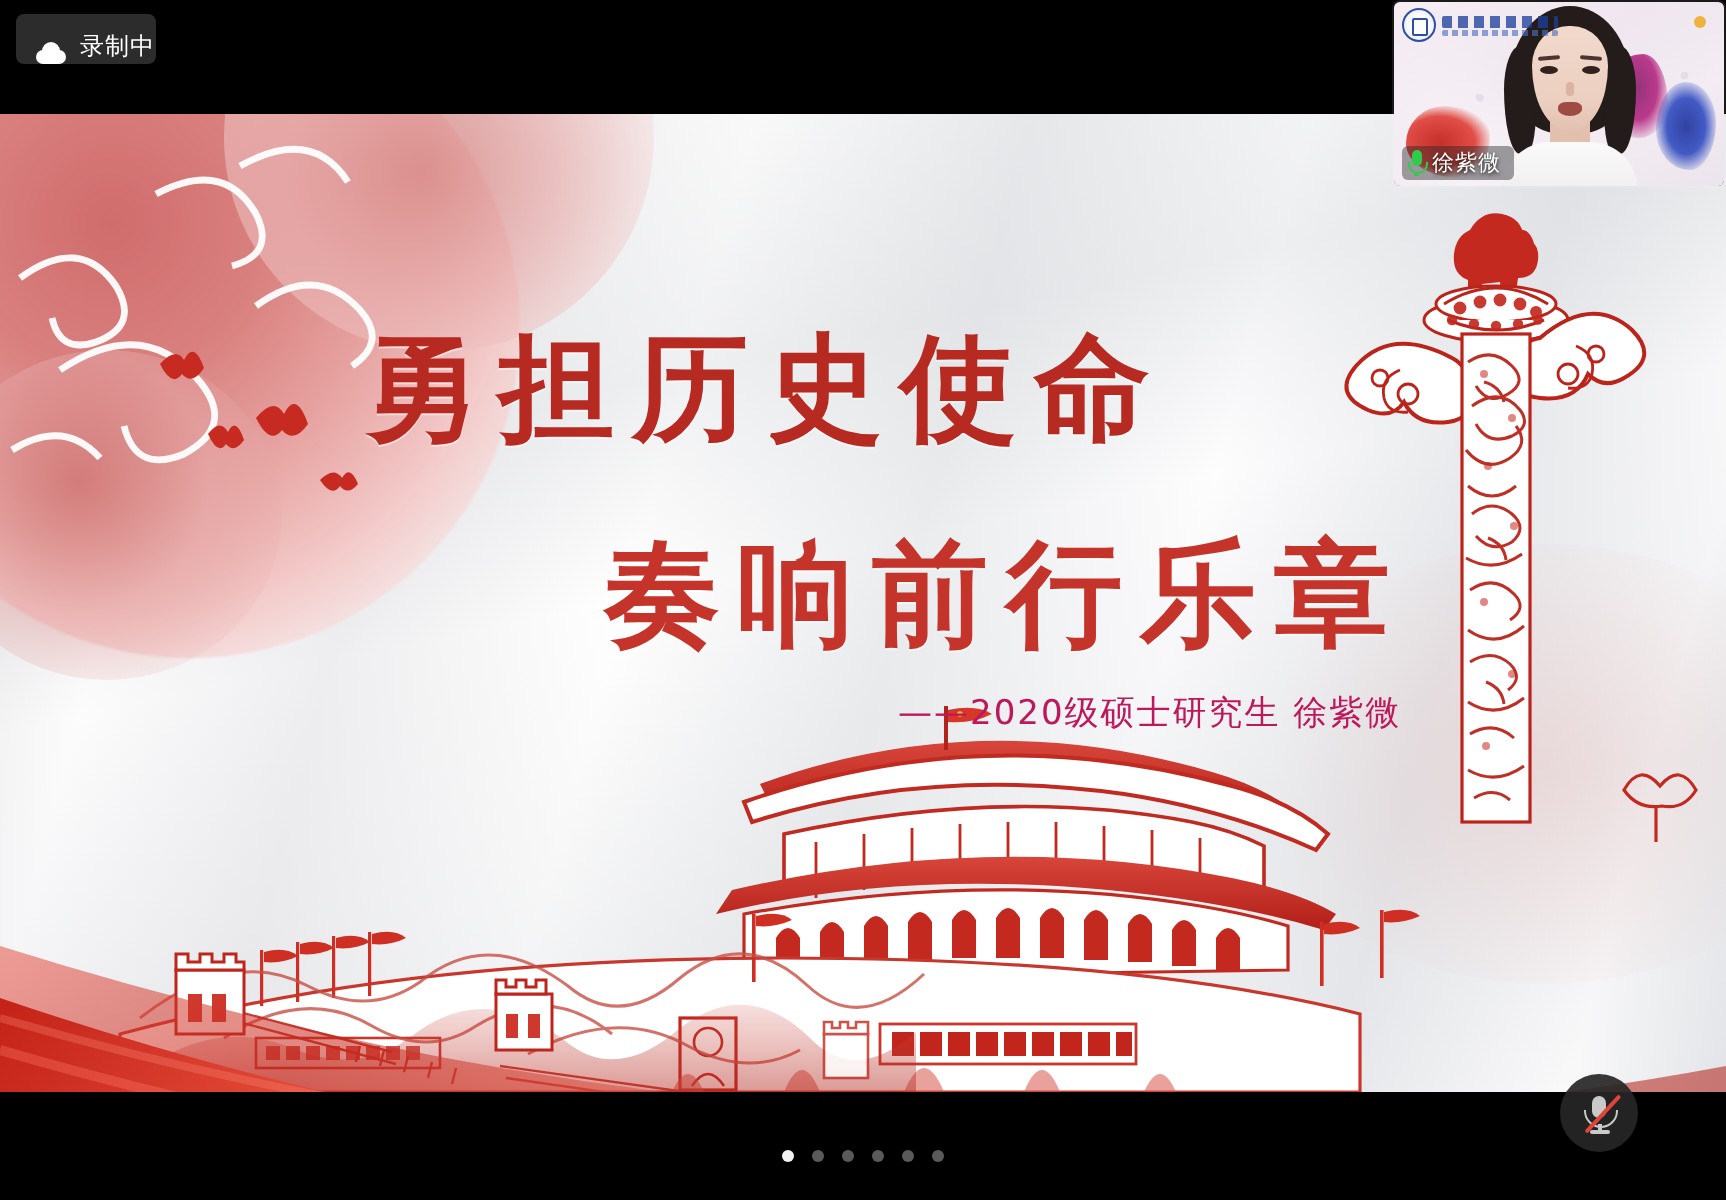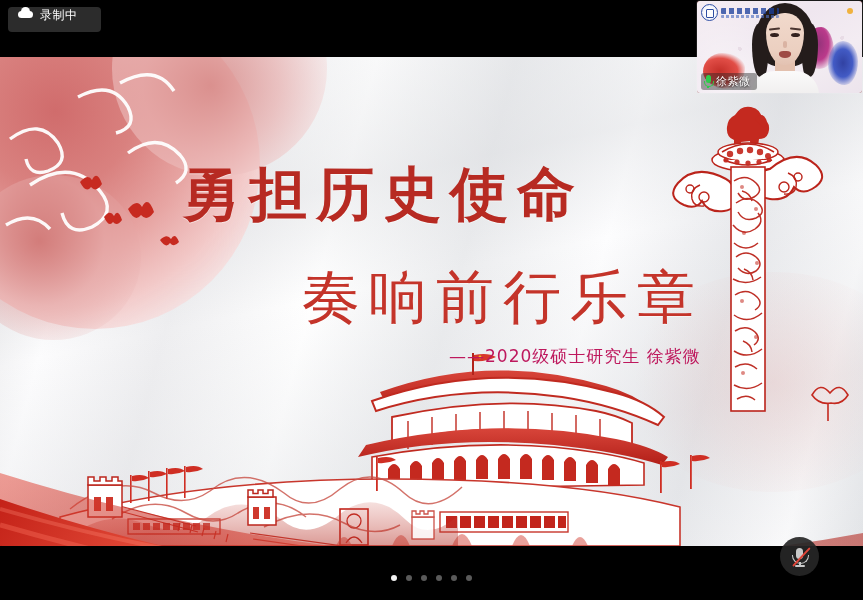--- a/index.html
+++ b/index.html
@@ -138,21 +138,21 @@
     white-space: nowrap;
   }
   .title-line2 {
     position: absolute;
     left: 302px;
     top: 202px;
     font-family: "DejaVu Serif", "Liberation Serif", serif;
     font-size: 58px;
     letter-spacing: 9px;
     color: #c4342a;
-    font-weight: 400;
+    font-weight: 700;
     text-shadow: 0 1px 0 rgba(255,255,255,0.5);
     white-space: nowrap;
   }
   .subtitle {
     position: absolute;
     left: 449px;
     top: 288px;
     font-family: "DejaVu Sans", "Liberation Sans", sans-serif;
     font-size: 17px;
     color: #be185d;
@@ -160,23 +160,23 @@
     white-space: nowrap;
   }
 
   
   .rec-badge {
     position: absolute;
     left: 8px;
     top: 7px;
     height: 25px;
     display: flex;
-    align-items: flex-start;
+    align-items: flex-end;
     gap: 7px;
-    padding: 0 23px 0 10px;
+    padding: 0 0 0 10px;
     background: rgba(47,47,47,0.93);
     border-radius: 4px;
     color: #ffffff;
     font-size: 12px;
     letter-spacing: 0.5px;
   }
   .rec-badge .cloud-ico {
     display: inline-block;
     width: 15px;
     height: 11px;

